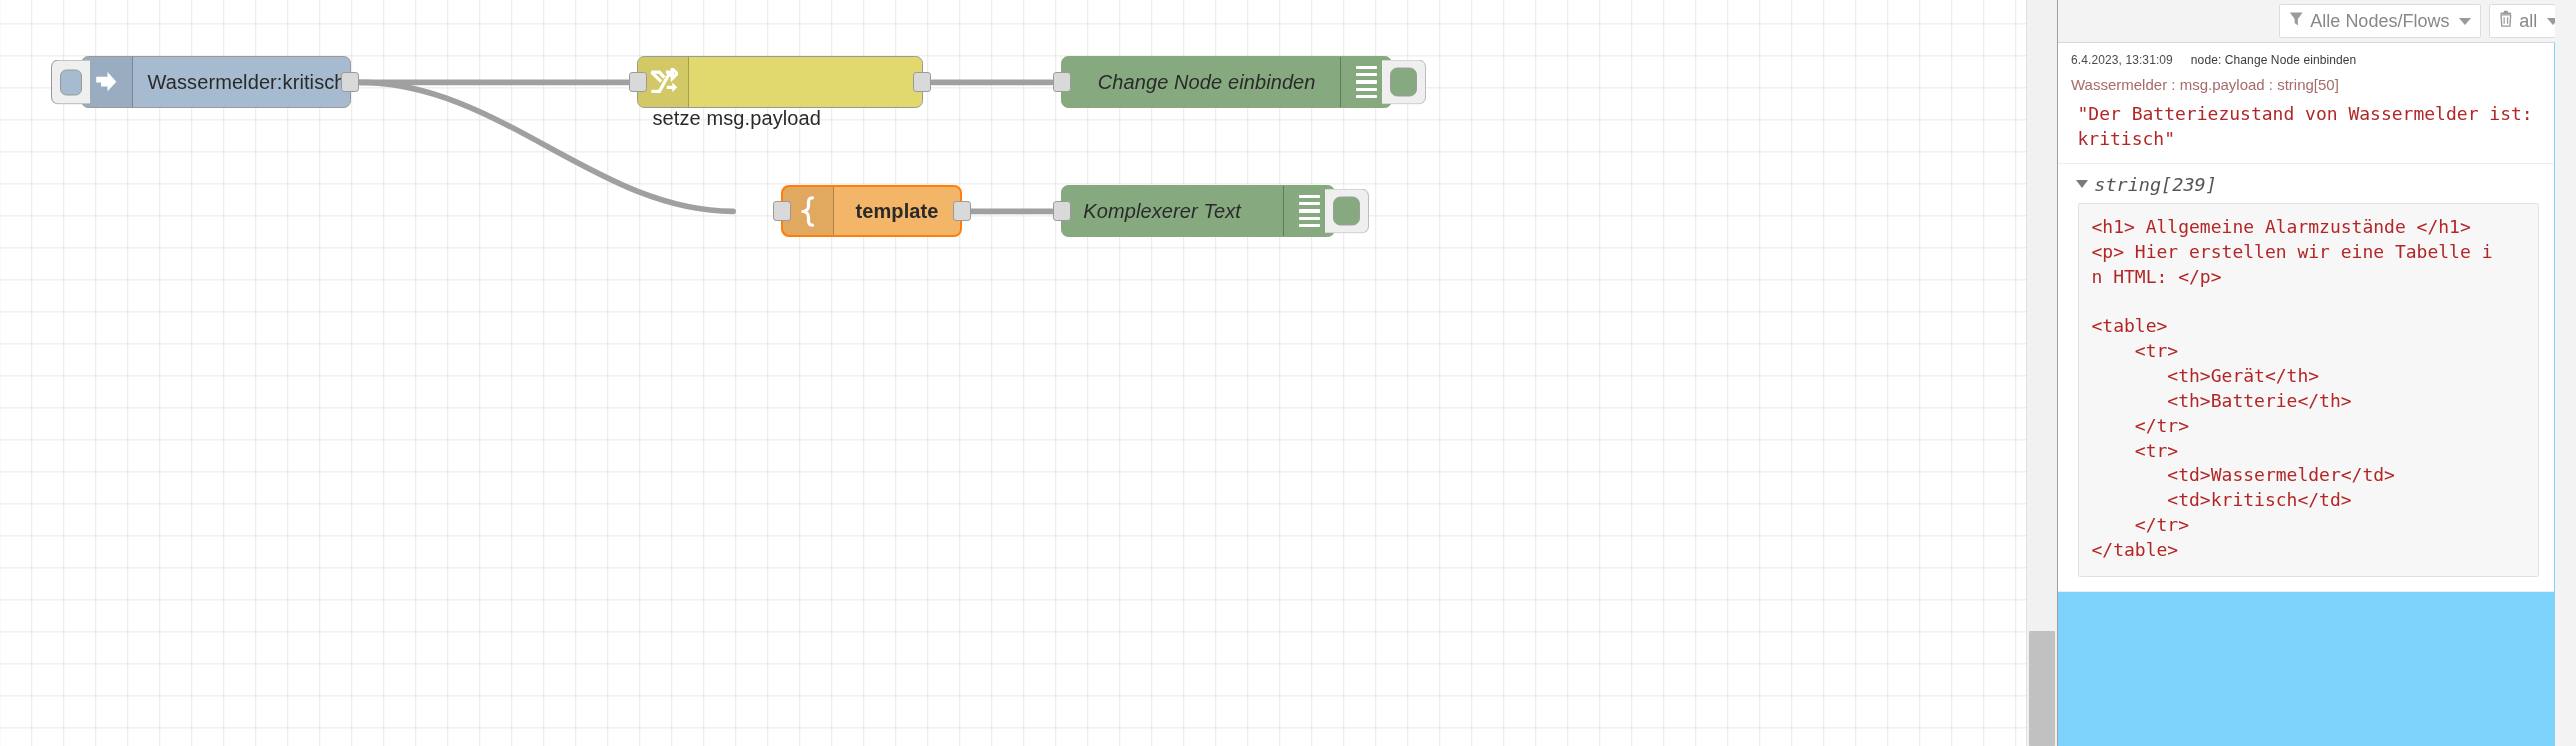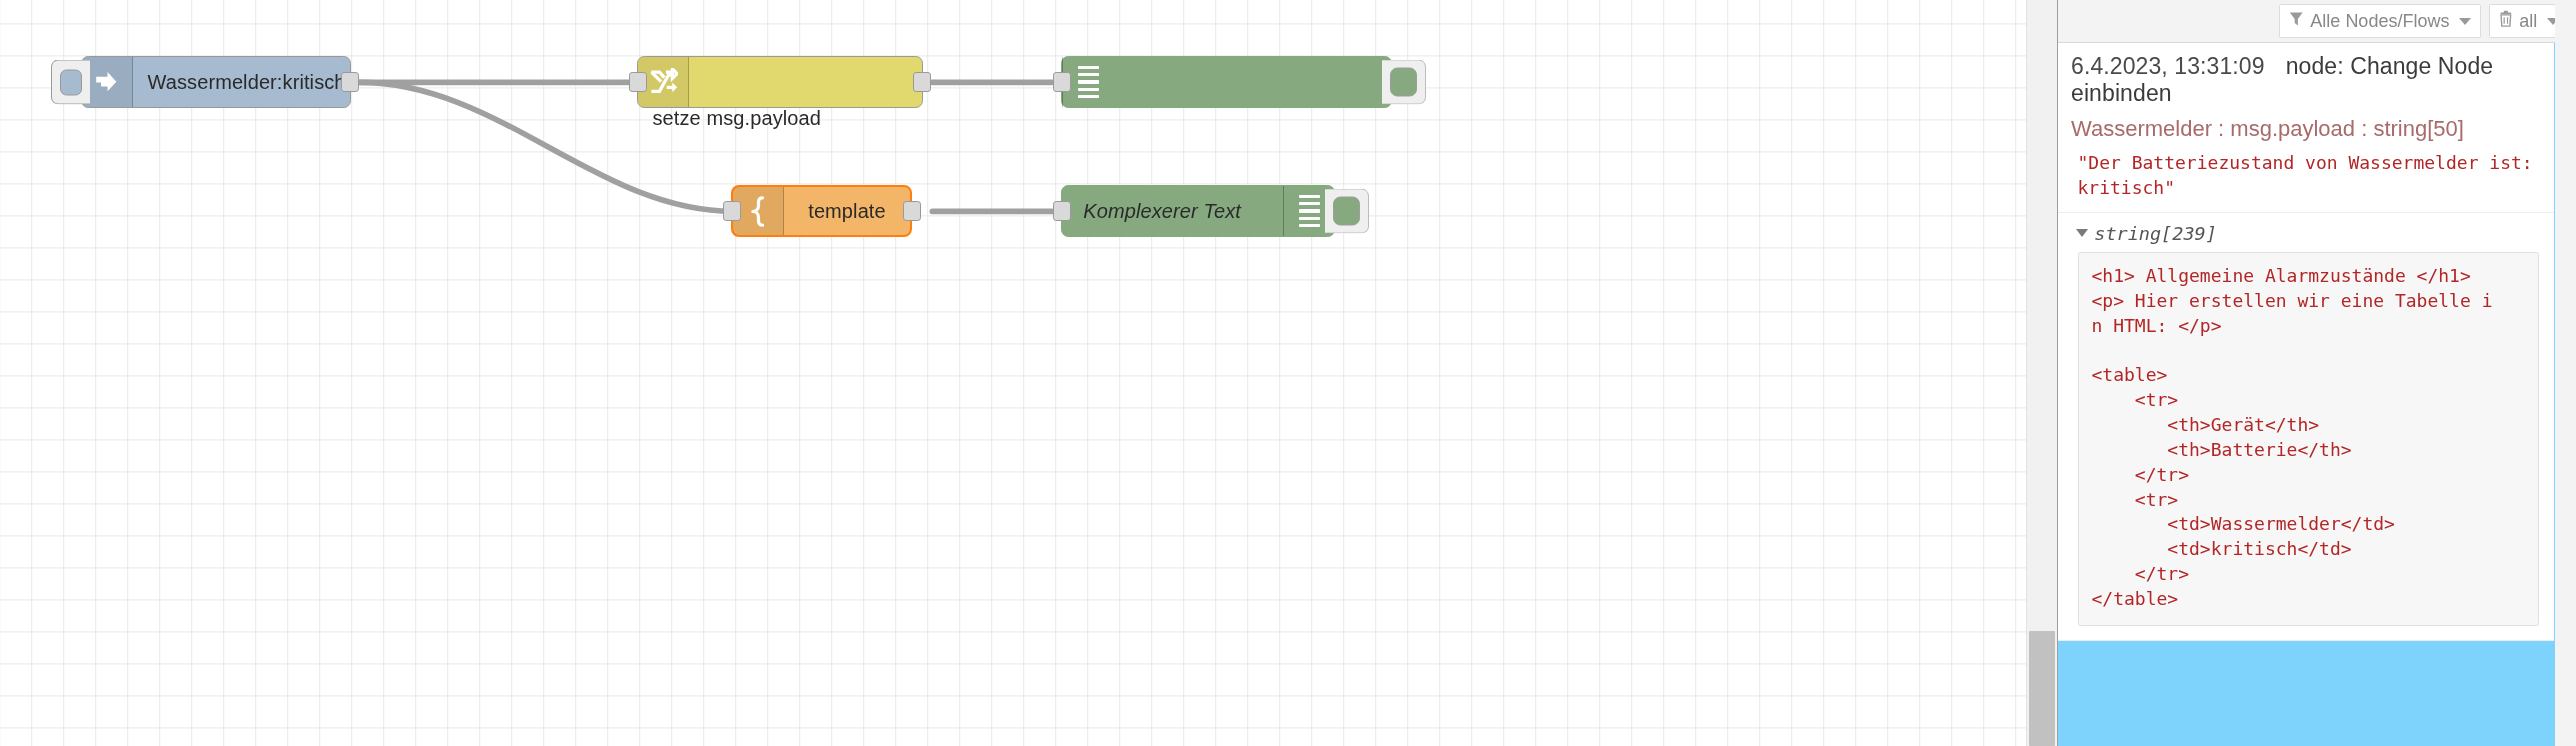--- a/index.html
+++ b/index.html
@@ -249,28 +249,28 @@
     width: 496px;
     background: #f7f7f7;
   }
   .msg {
     background: #ffffff;
     border-bottom: 0.8px solid #eeeeee;
     padding: 9.7px 13px 11.3px 13px;
     box-sizing: border-box;
   }
   .msg-head {
-    font-size: 23px;
+    font-size: 12px;
     color: #4a4a4a;
     letter-spacing: 0.1px;
     margin-bottom: 9px;
   }
   .msg-head .nodeinfo { margin-left: 14.5px; color: #3b3b3b; }
   .msg-topic {
-    font-size: 22px;
+    font-size: 15px;
     color: #a86a6a;
     margin-bottom: 8px;
   }
   .msg-value {
     font-family: "DejaVu Sans Mono", monospace;
     font-size: 18px;
     color: #b32626;
     line-height: 1.42;
     padding-left: 6.5px;
     white-space: pre-wrap;
@@ -361,34 +361,35 @@
           <path d="M3 5 h10 l6 7" stroke="#ffffff" stroke-width="4" fill="none"></path>
           <path d="M22 22 h7 v-4 l6 6 l-6 6 v-4 h-7 z" fill="#ffffff"></path>
         </svg>
       </div>
       <div class="label">setze msg.payload</div>
       <div class="port in"></div>
       <div class="port out"></div>
     </div>
 
     <div class="node node-debug" style="left:1061px; top:56px; width:331px;">
+      <div class="label">Change Node einbinden</div>
       <div class="debug-burger">
         <span></span>
           <span></span>
           <span></span>
           <span></span>
           <span></span>
       </div>
       <div class="debug-toggle">
         <i></i>
       </div>
       <div class="port in"></div>
     </div>
 
-    <div class="node node-template" style="left:731px; top:185px; width:181px;">
+    <div class="node node-template" style="left:781px; top:185px; width:181px;font-weight:bold;">
       <div class="icon-box">
         <svg class="nicon" width="21" height="31" viewBox="0 0 26 38">
           <path d="M18 2 C12 2 13 8 13 12 C13 16 10 19 6 19 C10 19 13 22 13 26 C13 30 12 36 18 36" stroke="#ffffff" stroke-width="4" fill="none" stroke-linecap="round" stroke-linejoin="round"></path>
         </svg>
       </div>
       <div class="label center">template</div>
       <div class="port in" style="left:-10.5px;"></div>
       <div class="port out" style="right:-10.5px;"></div>
     </div>
 

